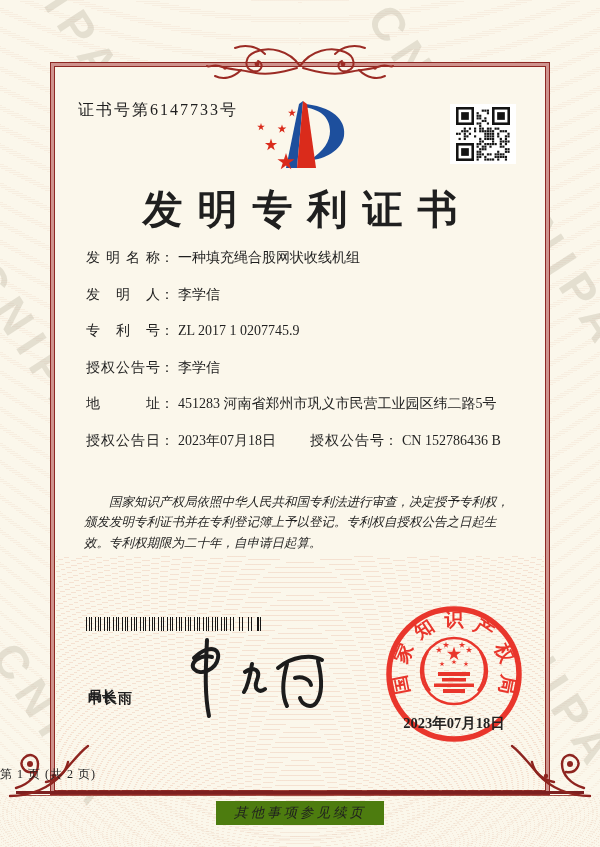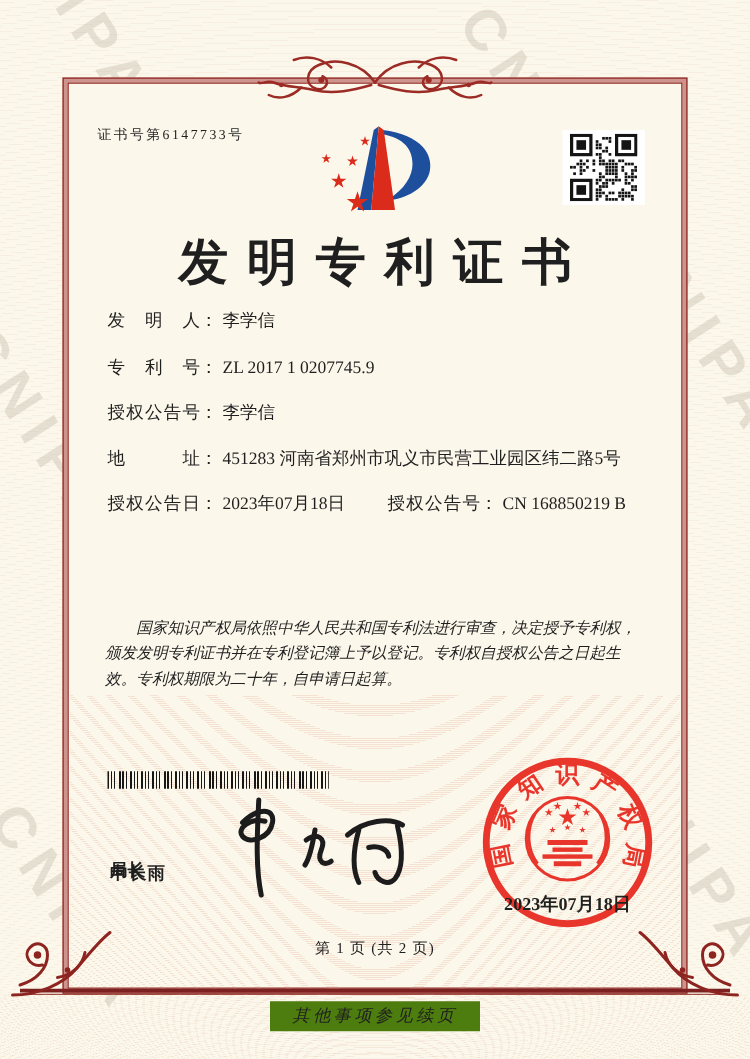--- a/index.html
+++ b/index.html
@@ -23,21 +23,21 @@
     font-size:46px;letter-spacing:10px;color:rgba(191,184,166,0.38);
     transform:rotate(57deg);white-space:nowrap;pointer-events:none;}
   
   .frame{position:absolute;left:50px;top:62px;width:500px;height:733px;
     border:1px solid #8e2823;background:#cf938d;padding:3px;box-sizing:border-box;}
   .frame-inner{width:100%;height:100%;border:1px solid #8e2823;background:#fbf7eb;box-sizing:border-box;}
   .heavy-rule{position:absolute;left:16px;right:16px;top:791px;height:5px;
     border-top:3px solid #7c2020;border-bottom:1px solid #a04a42;box-sizing:border-box;}
   .ornament{position:absolute;pointer-events:none;}
   
-  .cert-no{position:absolute;left:78px;top:100px;font-size:11px;letter-spacing:2px;}
+  .cert-no{position:absolute;left:78px;top:100px;font-size:16px;letter-spacing:2px;}
   .logo{position:absolute;left:246px;top:96px;}
   .qr-box{position:absolute;left:450px;top:104px;width:66px;height:60px;background:#fff;
     display:flex;align-items:center;justify-content:center;}
   .title{position:absolute;left:0;top:182px;width:100%;text-align:center;
     font-size:40px;font-weight:bold;letter-spacing:15px;text-indent:15px;}
   
   .fields{position:absolute;left:86px;top:247px;width:440px;font-size:14px;}
   .row{line-height:22px;margin-bottom:14.5px;white-space:nowrap;}
   .lbl{display:inline-block;width:74px;text-align:justify;text-align-last:justify;vertical-align:top;}
   .colon{display:inline-block;margin-right:4px;}
@@ -48,21 +48,21 @@
   .legal p{margin:0 0 6px 0;text-indent:2em;}
   .barcode{position:absolute;left:86px;top:617px;width:177px;height:14px;
     background:repeating-linear-gradient(90deg,#161616 0 1.5px,transparent 1.5px 3px,
       #161616 3px 4px,transparent 4px 5.5px,#161616 5.5px 6.3px,transparent 6.3px 9px);}
   .signer-title{position:absolute;left:88px;top:667px;font-family:"Liberation Sans",sans-serif;
     font-weight:bold;font-size:14px;margin-top:21px;}
   .signer-name{position:absolute;left:88px;top:690px;font-family:"Liberation Sans",sans-serif;
     font-weight:bold;font-size:14px;letter-spacing:1px;}
   .signature{position:absolute;left:160px;top:634px;}
   .seal{position:absolute;left:383px;top:603px;}
-  .page-no{position:absolute;left:0;top:750px;width:100%;text-align:center;font-size:12px;letter-spacing:1px;}
+  .page-no{position:absolute;left:0;top:766px;width:100%;text-align:left;font-size:12px;letter-spacing:1px;}
   .note-wrap{position:absolute;left:0;top:801px;width:100%;text-align:center;}
   .note{display:inline-block;background:#4d7c0f;padding:3px 18px;font-size:13.5px;
     font-style:italic;letter-spacing:3px;}
   svg{display:block;}
 </style>
 </head>
 <body>
 
 <svg width="0" height="0" style="position:absolute">
   <defs>
@@ -270,33 +270,36 @@
           <rect x="49.4" y="52.0" width="2.2" height="2.2"></rect>
         </g>
     </g>
   </svg>
 </div>
 
 <div class="title">发明专利证书</div>
 
 <div class="fields">
   <div class="row">
+    <span class="lbl">发明名称</span><span class="colon">：</span><span>一种填充绳合股网状收线机组</span>
+  </div>
+  <div class="row">
     <span class="lbl">发明人</span><span class="colon">：</span><span>李学信</span>
   </div>
   <div class="row">
     <span class="lbl">专利号</span><span class="colon">：</span><span>ZL 2017 1 0207745.9</span>
   </div>
   <div class="row">
     <span class="lbl">授权公告号</span><span class="colon">：</span><span>李学信</span>
   </div>
   <div class="row">
     <span class="lbl">地址</span><span class="colon">：</span><span>451283 河南省郑州市巩义市民营工业园区纬二路5号</span>
   </div>
   <div class="row">
-    <span class="lbl">授权公告日</span><span class="colon">：</span><span>2023年07月18日</span><span class="grant-no-pair"><span class="lbl">授权公告号</span><span class="colon">：</span><span>CN 168850219 B</span></span>
+    <span class="lbl">授权公告日</span><span class="colon">：</span><span>2023年07月18日</span><span class="grant-no-pair"><span class="lbl">授权公告号</span><span class="colon">：</span><span>CN 152786436 B</span></span>
   </div>
 </div>
 
 <div class="legal">
   <p>国家知识产权局依照中华人民共和国专利法进行审查，决定授予专利权，颁发发明专利证书并在专利登记簿上予以登记。专利权自授权公告之日起生效。专利权期限为二十年，自申请日起算。</p>
 </div>
 
 <div class="barcode"></div>
 
 <div class="signer-title">局长</div>

